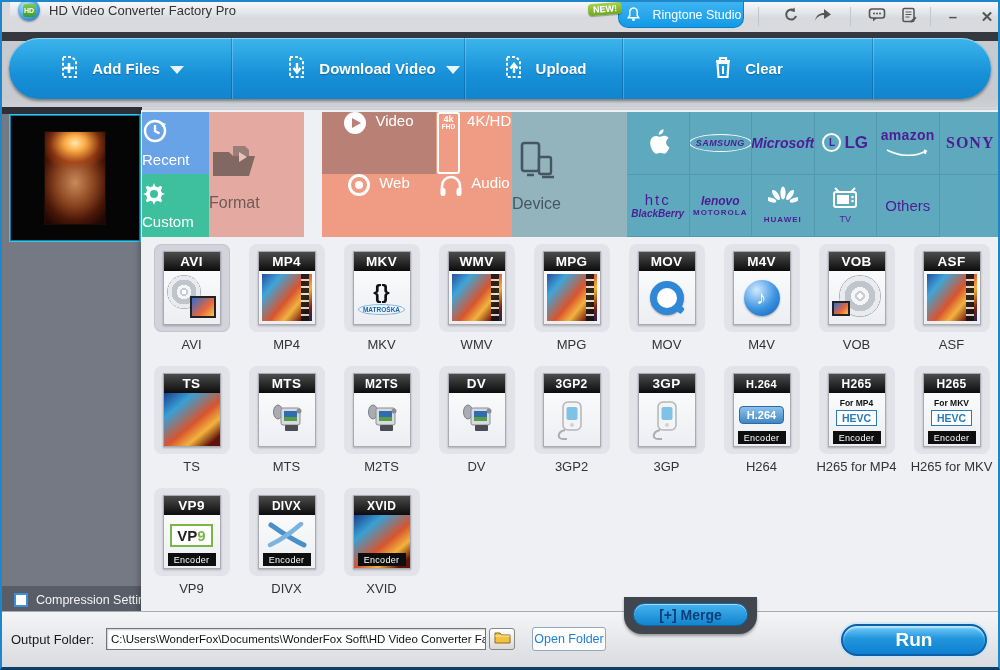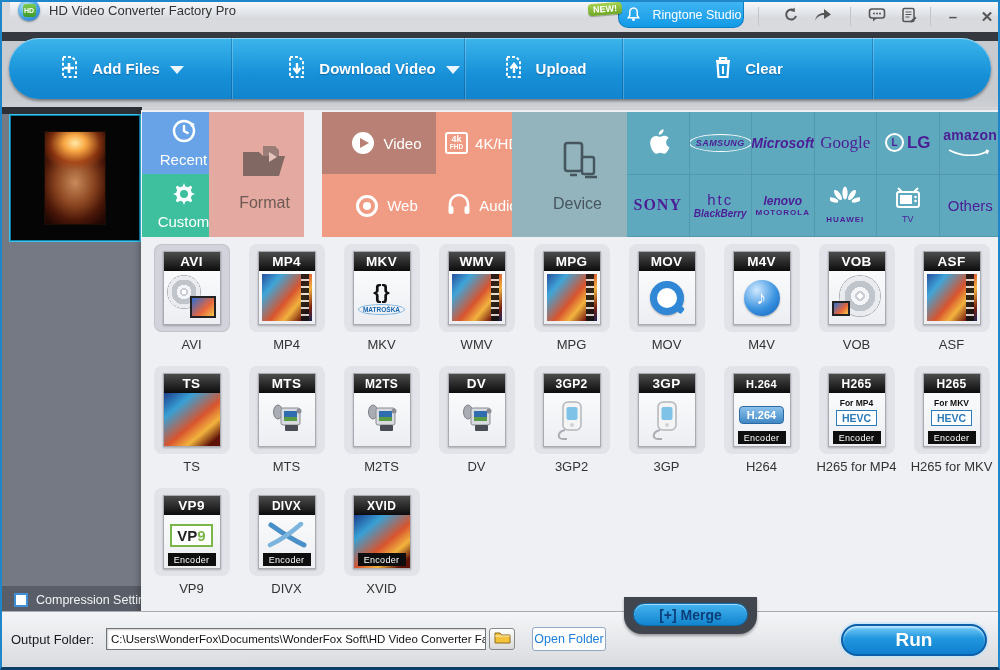--- a/index.html
+++ b/index.html
@@ -52,22 +52,22 @@
       radial-gradient(ellipse 70% 55% at 50% 55%, #c98a5a 0%, #8a4520 45%, #4a1708 75%, #200703 100%);
     border:1px solid #1a0d06; }
   .comp-row { position:absolute; left:0; bottom:0; width:100%; height:28px; background:#595d67;
     display:flex; align-items:center; gap:8px; padding-left:12px; white-space:nowrap; }
   .comp-box { width:14px; height:14px; background:#fff; border:2px solid #3f8fd4; flex:0 0 auto; }
   .comp-label { color:#f2f3f5; font-size:12.5px; }
 
   
   .panel { position:absolute; left:139px; top:108px; width:861px; height:506px; background:#eff0f4;
     box-shadow:-2px 2px 6px rgba(0,0,0,.25); }
-  .ph { position:absolute; display:flex; flex-direction:column; align-items:center; justify-content:center;
-    gap:4px; color:#fff; font-size:15px;padding-left:16px; }
+  .ph { position:absolute; display:flex; flex-direction:column; justify-content:center;
+    gap:4px; color:#fff; font-size:15px; }
   .ph-recent { left:1px; top:2px; width:67px; height:62px; background:#67a3e6; }
   .ph-custom { left:1px; top:64px; width:67px; height:63px; background:#3ec09e; }
   .ph-format { left:68px; top:2px; width:95px; height:125px; background:#e4aaa1; color:#6d5a55; font-size:16px; gap:8px; }
   .ph-video  { left:181px; top:2px; width:114px; height:62px; background:#b98175; flex-direction:row; gap:9px; }
   .ph-4k     { left:295px; top:2px; width:76px;  height:62px; background:#f09c84; flex-direction:row; gap:7px; }
   .ph-web    { left:181px; top:64px; width:114px; height:63px; background:#f09c84; flex-direction:row; gap:9px; }
   .ph-audio  { left:295px; top:64px; width:76px;  height:63px; background:#f09c84; flex-direction:row; gap:7px; }
   .ph-device { left:371px; top:2px; width:115px; height:125px; background:#93b3bd; color:#46565e; font-size:16px; gap:8px; }
   .brands { position:absolute; left:486px; top:2px; width:375px; height:125px;
     display:grid; grid-template-columns:repeat(6,1fr); grid-template-rows:1fr 1fr; background:#5fa9bf; }
@@ -338,23 +338,20 @@
               <path fill="#fff" d="M18.7 15.3c0-2.4 2-3.6 2.1-3.7-1.1-1.7-2.9-1.9-3.5-1.9-1.5-.2-2.9.9-3.7.9-.8 0-1.9-.9-3.2-.8-1.6 0-3.1 1-4 2.4-1.7 3-.4 7.4 1.2 9.8.8 1.2 1.8 2.5 3.1 2.4 1.2-.1 1.7-.8 3.2-.8s1.9.8 3.2.8c1.3 0 2.2-1.2 3-2.4.9-1.4 1.3-2.7 1.3-2.8-.1 0-2.6-1-2.7-3.9z"></path>
               <path fill="#fff" d="M15.6 7.4c.7-.8 1.1-2 1-3.1-1 0-2.2.7-2.9 1.5-.6.7-1.2 1.9-1 3 1.1.1 2.2-.6 2.9-1.4z"></path>
             </svg></span>
         </div>
         <div class="bcell b-samsung">
           <span>SAMSUNG</span>
         </div>
         <div class="bcell b-microsoft">
           <span>Microsoft</span>
         </div>
-        <div class="bcell b-google">
-          <span>Google</span>
-        </div>
         <div class="bcell b-lg">
           <span class="lgc">L</span>
           <span>LG</span>
         </div>
         <div class="bcell b-amazon">
           <span>amazon</span>
           <span><svg width="44" height="8" viewBox="0 0 44 8">
               <path d="M1 2 C14 9 30 9 40 3 L38 2 M40 3 L39 6" fill="none" stroke="#fff" stroke-width="1.6"></path>
             </svg></span>
         </div>

